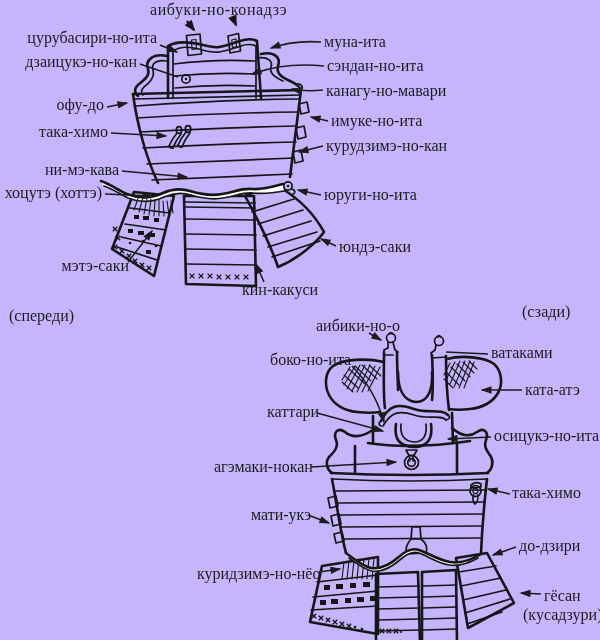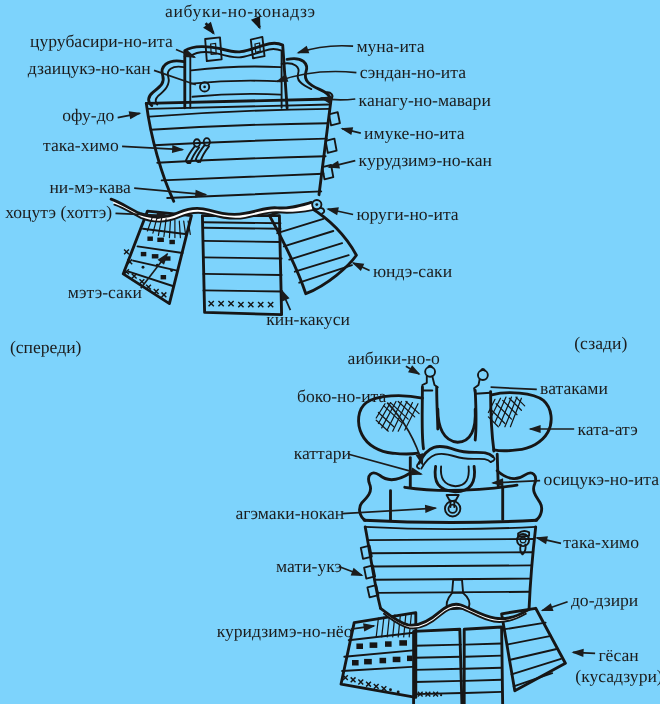--- a/index.html
+++ b/index.html
@@ -1,16 +1,16 @@
 <!DOCTYPE html>
 <html><head>
 <meta charset="utf-8">
 <style>
 html,body{margin:0;padding:0;background:#fff;}
-#page{width:600px;height:640px;position:relative;background:#7dd3fc;overflow:hidden;}
+#page{width:600px;height:640px;position:relative;background:#c4b5fd;overflow:hidden;}
 text{font-family:"Liberation Serif",serif;font-size:16px;fill:#1c1c1c;}
 .th{stroke:#161616;stroke-width:2.6;fill:none;stroke-linecap:round;stroke-linejoin:round;}
 .tn{stroke:#161616;stroke-width:1.7;fill:none;stroke-linecap:round;stroke-linejoin:round;}
 .fn{stroke:#161616;stroke-width:1.1;fill:none;stroke-linecap:round;}
 .ld{stroke:#1c1c1c;stroke-width:1.55;fill:none;}
 </style>
 </head>
 <body>
 <div id="page">
 <svg width="600" height="640" viewBox="0 0 600 640">

